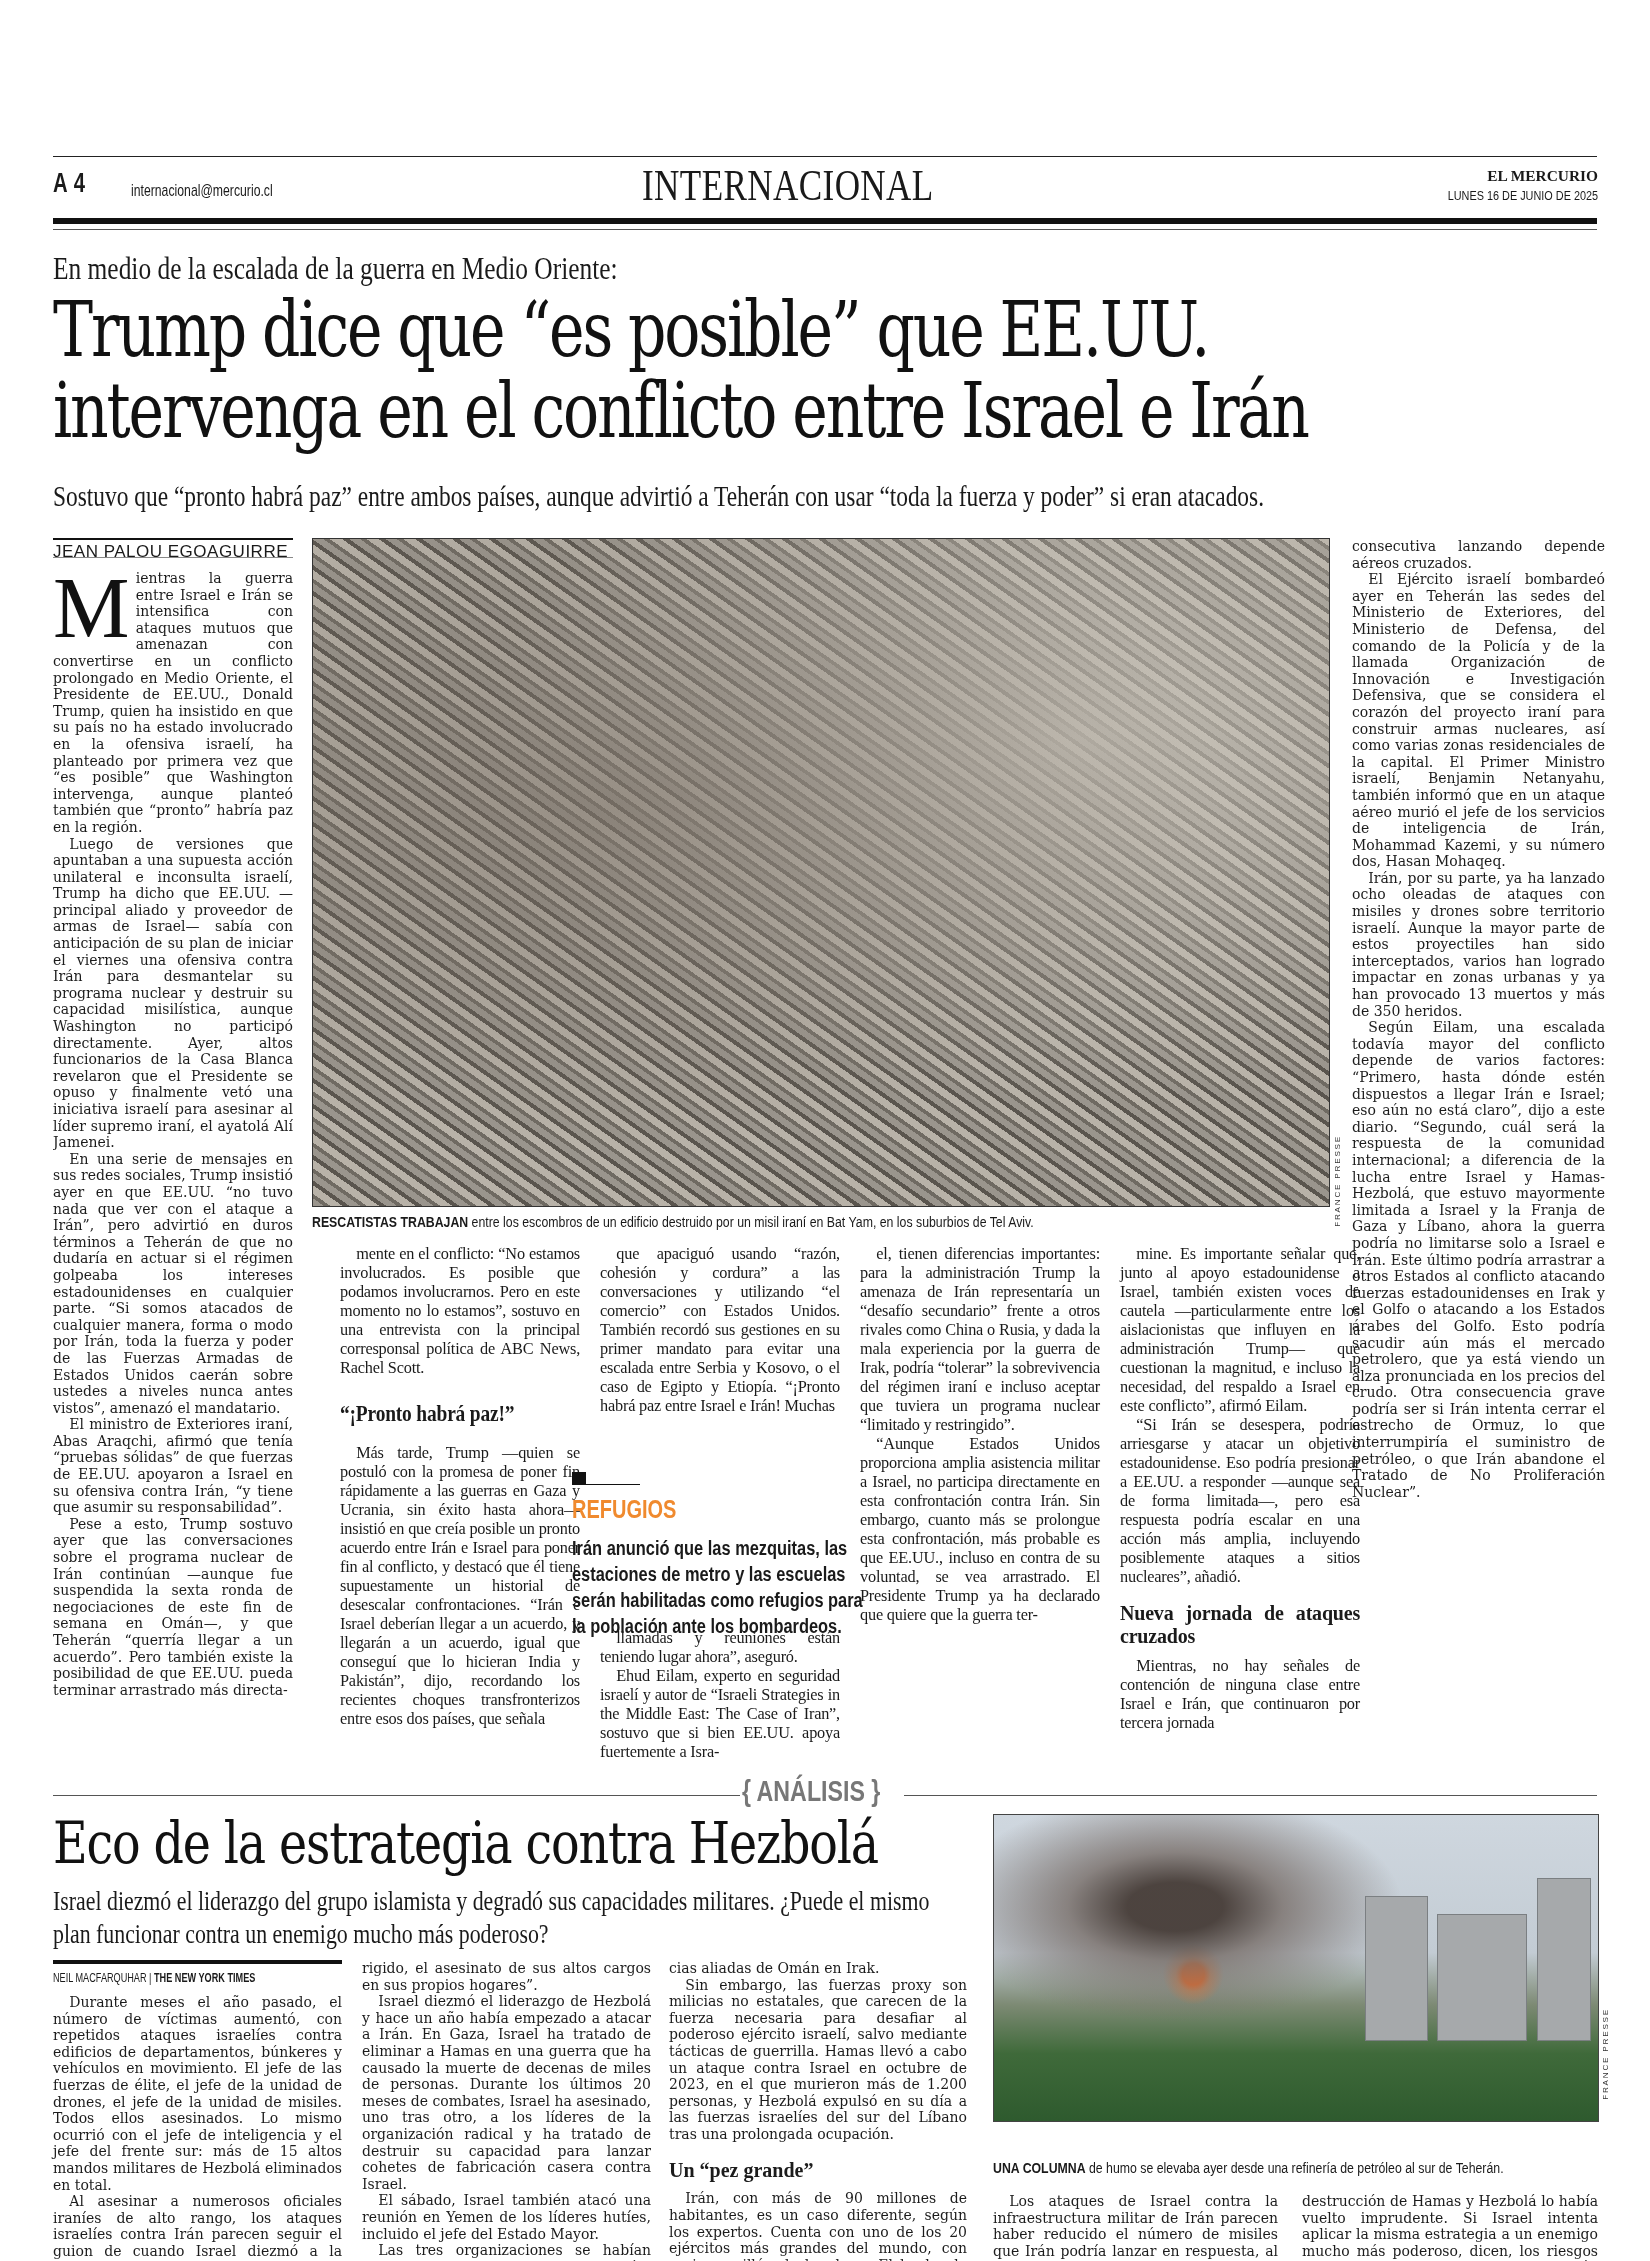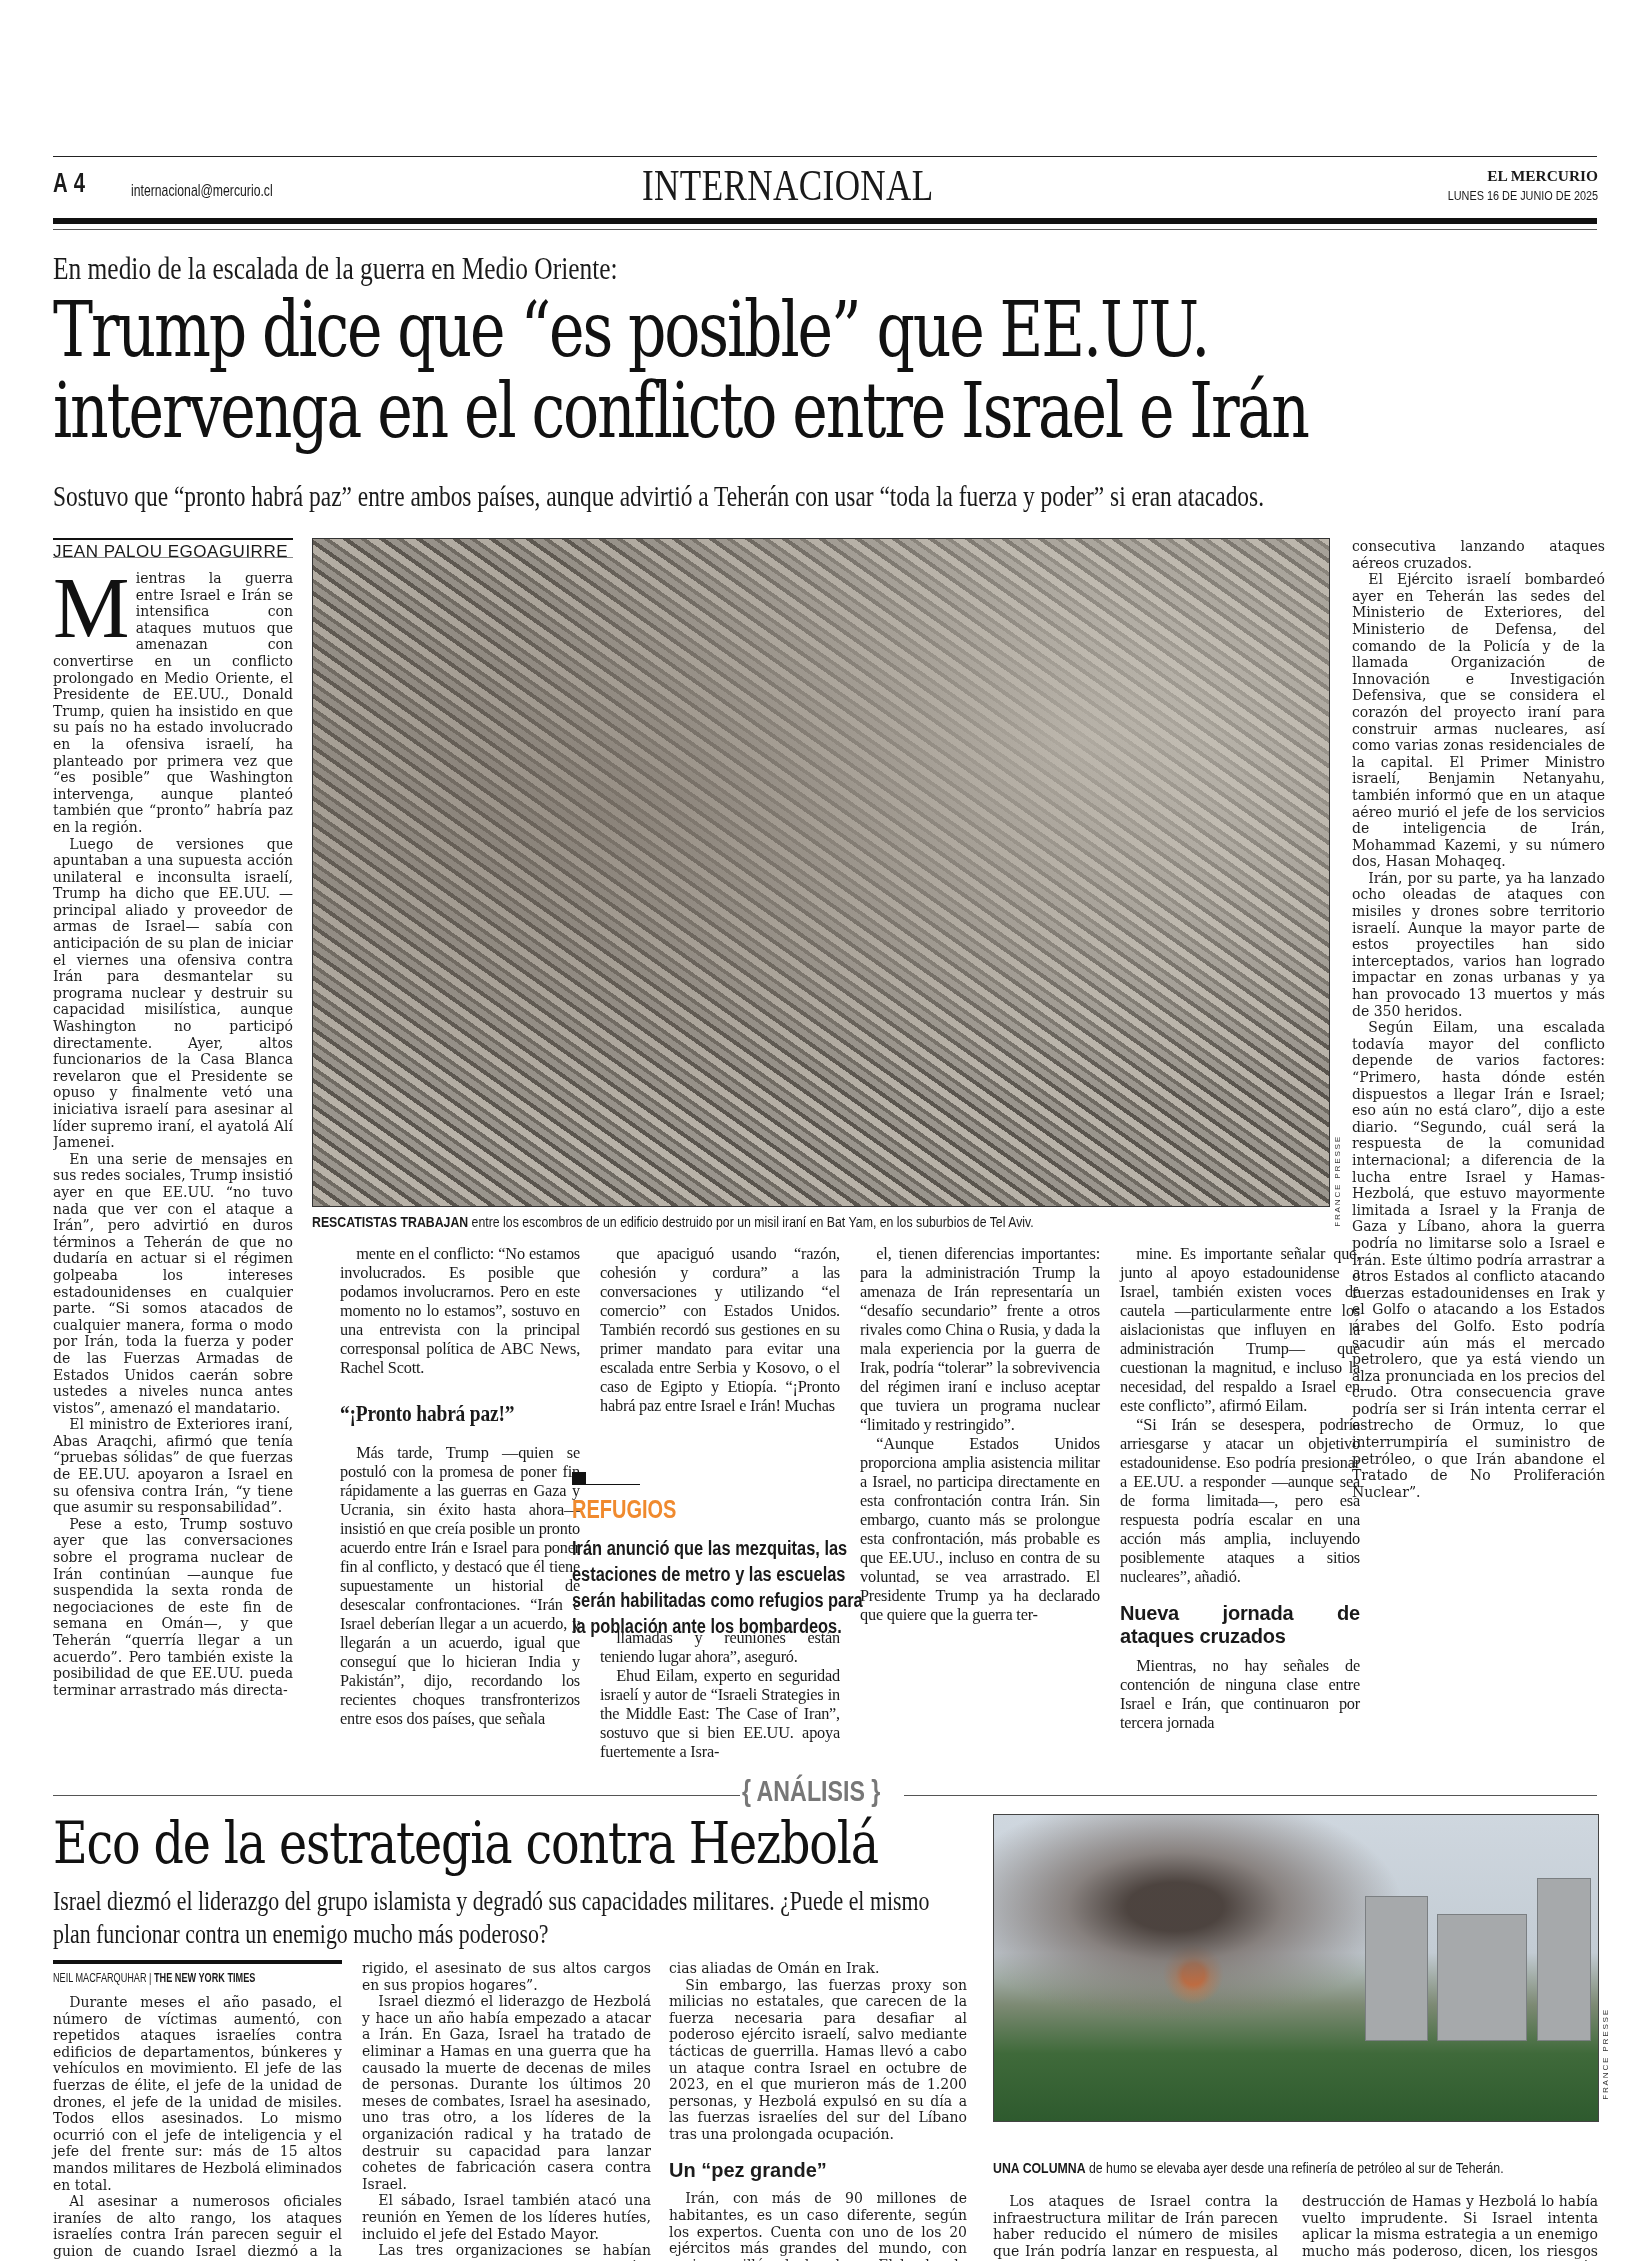--- a/index.html
+++ b/index.html
@@ -46,21 +46,21 @@
   .lead-caption { left: 312px; top: 1213px; width: 1022px; font-family: "Liberation Sans", sans-serif; font-size: 15.4px; transform: scaleX(0.8); transform-origin: left; white-space: nowrap; }
   .caption-lead-in { font-weight: bold; }
 
   .lead-col2 { left: 312px; top: 1244px; width: 240px; }
   .lead-col3 { left: 572px; top: 1244px; width: 240px; }
   .lead-col4 { left: 832px; top: 1244px; width: 240px; }
   .lead-col5 { left: 1092px; top: 1244px; width: 240px; }
   .lead-col6 { left: 1352px; top: 538px; width: 253px; height: 1226px; overflow: hidden; }
 
   .subhead-cond { font-family: "Liberation Serif", serif; font-weight: bold; font-size: 22.6px; line-height: 26px; margin: 23.5px 0 16.3px 0; transform: scaleX(0.86); transform-origin: left; }
-  .subhead-serif { font-family: Liberation Sans, sans-serif; font-weight: bold; font-size: 20px; line-height: 22.6px; margin: 16.3px 0 9px 0; }
+  .subhead-serif { font-family: Liberation Serif, serif; font-weight: bold; font-size: 20px; line-height: 22.6px; margin: 16.3px 0 9px 0; }
 
   .refugios-mark { width: 68px; height: 9px; position: relative; margin-top: 18px; }
   .refugios-mark::before { content: ""; position: absolute; left: 0; top: 0; width: 13.6px; height: 12.7px; background: #111; }
   .refugios-mark::after { content: ""; position: absolute; left: 0; top: 11.8px; width: 68px; height: 0.9px; background: #111; }
   .refugios-box { left: 572px; top: 1454px; width: 375px; }
   .refugios-title { font-family: "Liberation Sans", sans-serif; font-weight: bold; color: #f08a2e; font-size: 25px; margin-top: 13.6px; transform: scaleX(0.8); transform-origin: left; }
   .refugios-text { font-family: "Liberation Sans", sans-serif; font-weight: bold; font-size: 20px; line-height: 26px; margin-top: 11px; transform: scaleX(0.82); transform-origin: left; width: 452px; }
 
   .lead-col3b { left: 572px; top: 1628px; width: 240px; }
 
@@ -150,21 +150,21 @@
 </div>
 
 <div class="abs lead-col5 col-cond">
   <p class="noindent">mine. Es importante señalar que, junto al apoyo estadounidense a Israel, también existen voces de cautela —particularmente entre los aislacionistas que influyen en la administración Trump— que cuestionan la magnitud, e incluso la necesidad, del respaldo a Israel en este conflicto”, afirmó Eilam.</p>
   <p>“Si Irán se desespera, podría arriesgarse y atacar un objetivo estadounidense. Eso podría presionar a EE.UU. a responder —aunque sea de forma limitada—, pero esa respuesta podría escalar en una acción más amplia, incluyendo posiblemente ataques a sitios nucleares”, añadió.</p>
   <div class="subhead-serif">Nueva jornada de ataques cruzados</div>
   <p>Mientras, no hay señales de contención de ninguna clase entre Israel e Irán, que continuaron por tercera jornada</p>
 </div>
 
 <div class="abs lead-col6 col-text">
-  <p class="noindent">consecutiva lanzando ataques aéreos cruzados.</p>
+  <p class="noindent">consecutiva lanzando depende aéreos cruzados.</p>
   <p>El Ejército israelí bombardeó ayer en Teherán las sedes del Ministerio de Exteriores, del Ministerio de Defensa, del comando de la Policía y de la llamada Organización de Innovación e Investigación Defensiva, que se considera el corazón del proyecto iraní para construir armas nucleares, así como varias zonas residenciales de la capital. El Primer Ministro israelí, Benjamin Netanyahu, también informó que en un ataque aéreo murió el jefe de los servicios de inteligencia de Irán, Mohammad Kazemi, y su número dos, Hasan Mohaqeq.</p>
   <p>Irán, por su parte, ya ha lanzado ocho oleadas de ataques con misiles y drones sobre territorio israelí. Aunque la mayor parte de estos proyectiles han sido interceptados, varios han logrado impactar en zonas urbanas y ya han provocado 13 muertos y más de 350 heridos.</p>
   <p>Según Eilam, una escalada todavía mayor del conflicto depende de varios factores: “Primero, hasta dónde estén dispuestos a llegar Irán e Israel; eso aún no está claro”, dijo a este diario. “Segundo, cuál será la respuesta de la comunidad internacional; a diferencia de la lucha entre Israel y Hamas-Hezbolá, que estuvo mayormente limitada a Israel y la Franja de Gaza y Líbano, ahora la guerra podría no limitarse solo a Israel e Irán. Este último podría arrastrar a otros Estados al conflicto atacando fuerzas estadounidenses en Irak y el Golfo o atacando a los Estados árabes del Golfo. Esto podría sacudir aún más el mercado petrolero, que ya está viendo un alza pronunciada en los precios del crudo. Otra consecuencia grave podría ser si Irán intenta cerrar el estrecho de Ormuz, lo que interrumpiría el suministro de petróleo, o que Irán abandone el Tratado de No Proliferación Nuclear”.</p>
 </div>
 
 <div class="abs analisis-rule-l"></div>
 <div class="abs analisis-label">{ ANÁLISIS }</div>
 <div class="abs analisis-rule-r"></div>
 <h2 class="abs analisis-head" style="font-weight:normal;">Eco de la estrategia contra Hezbolá</h2>
 <div class="abs analisis-deck">Israel diezmó el liderazgo del grupo islamista y degradó sus capacidades militares. ¿Puede el mismo plan funcionar contra un enemigo mucho más poderoso?</div>

